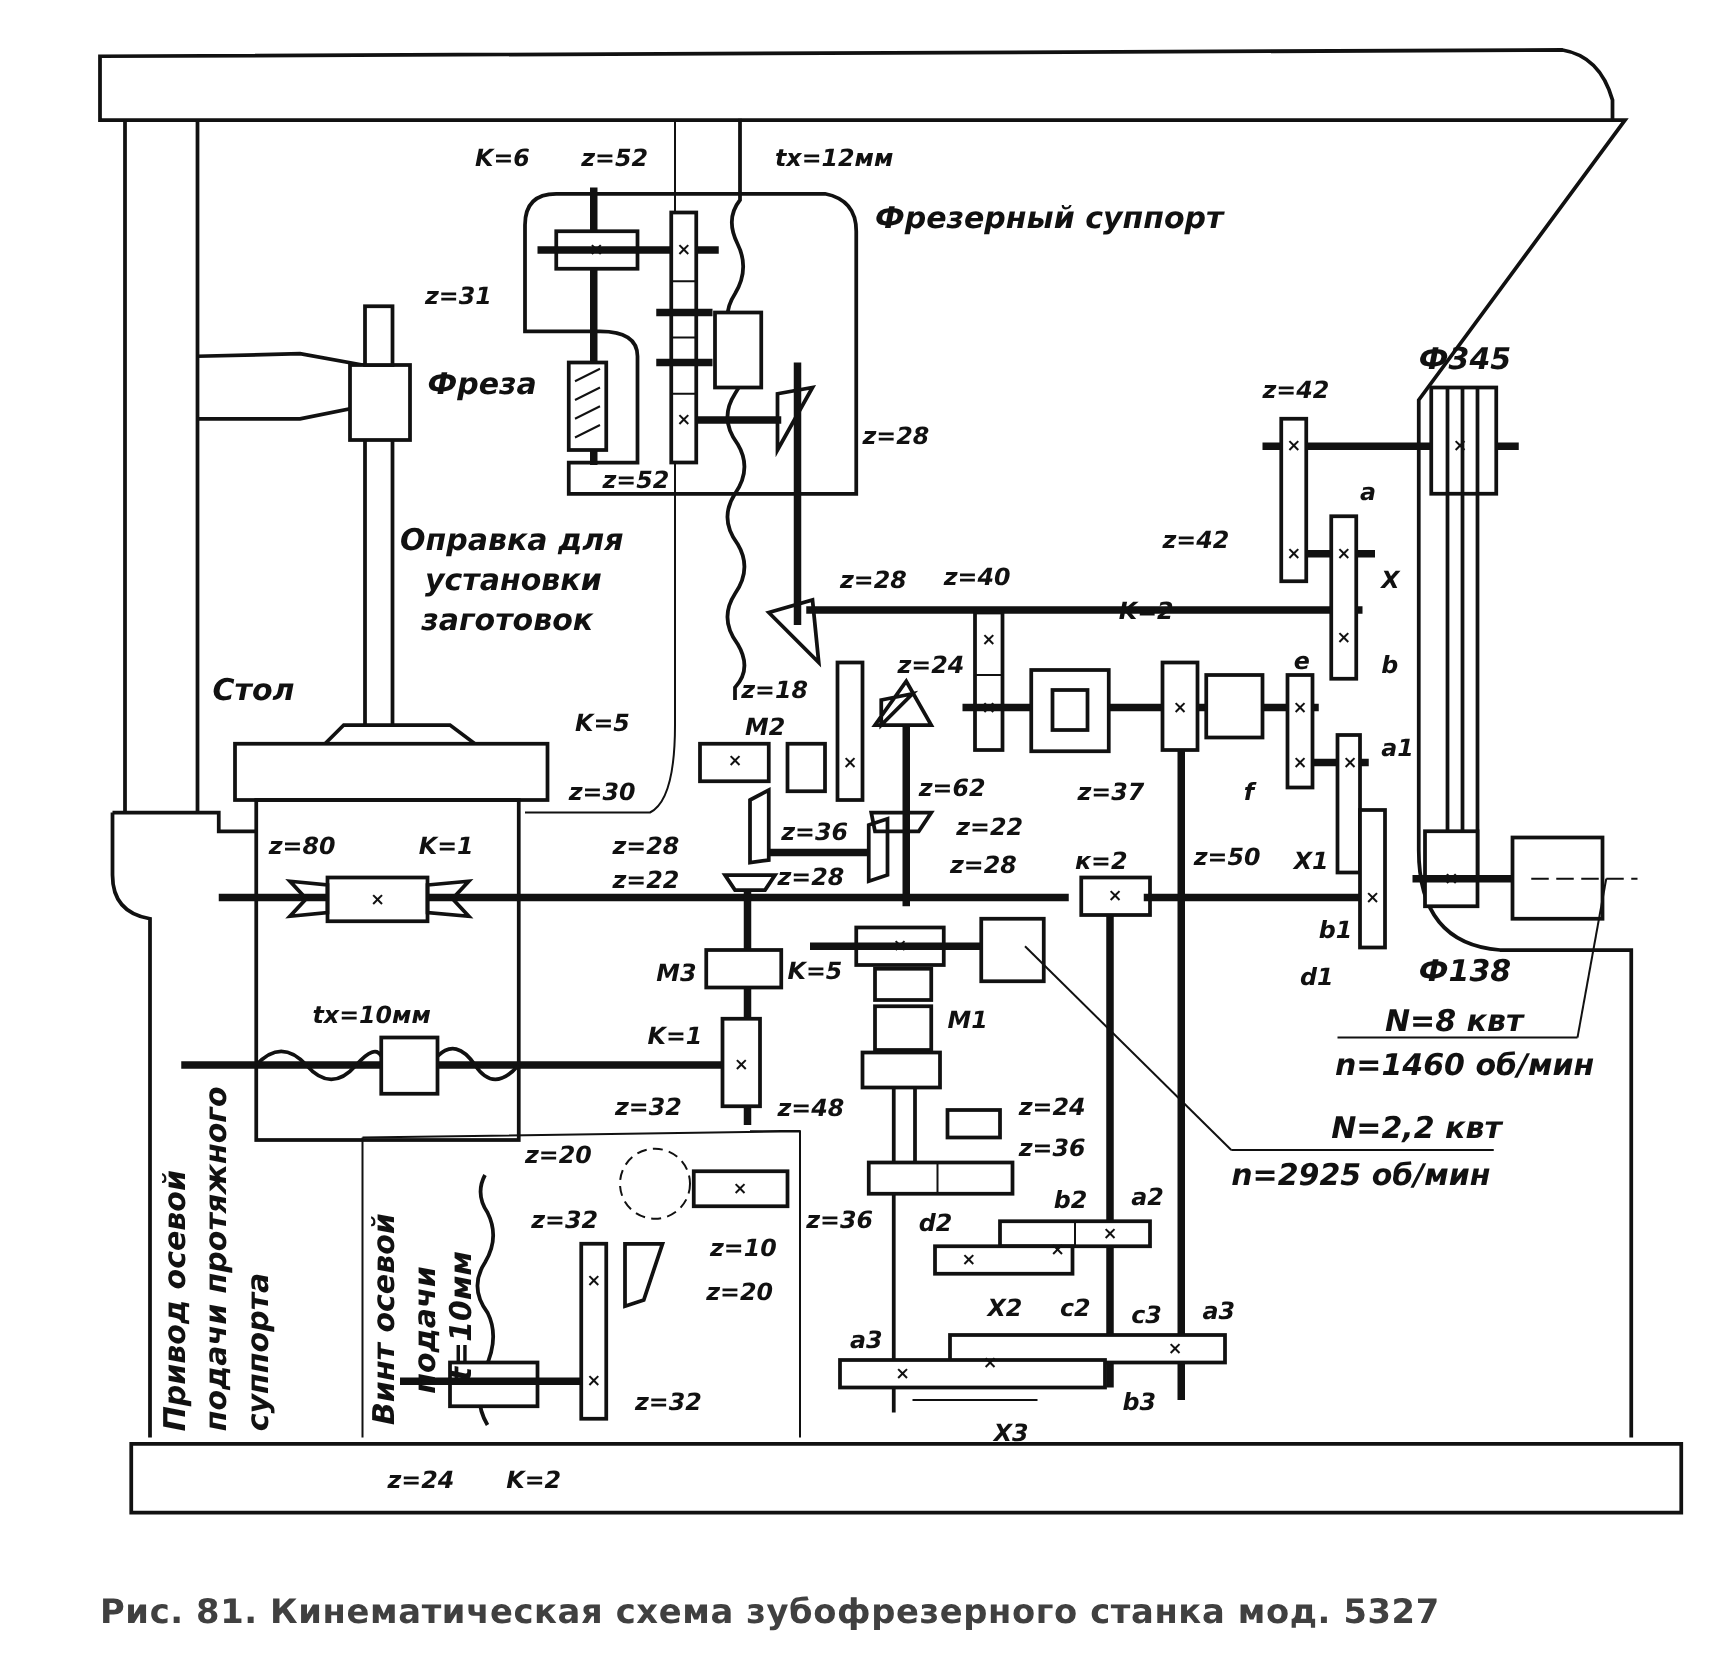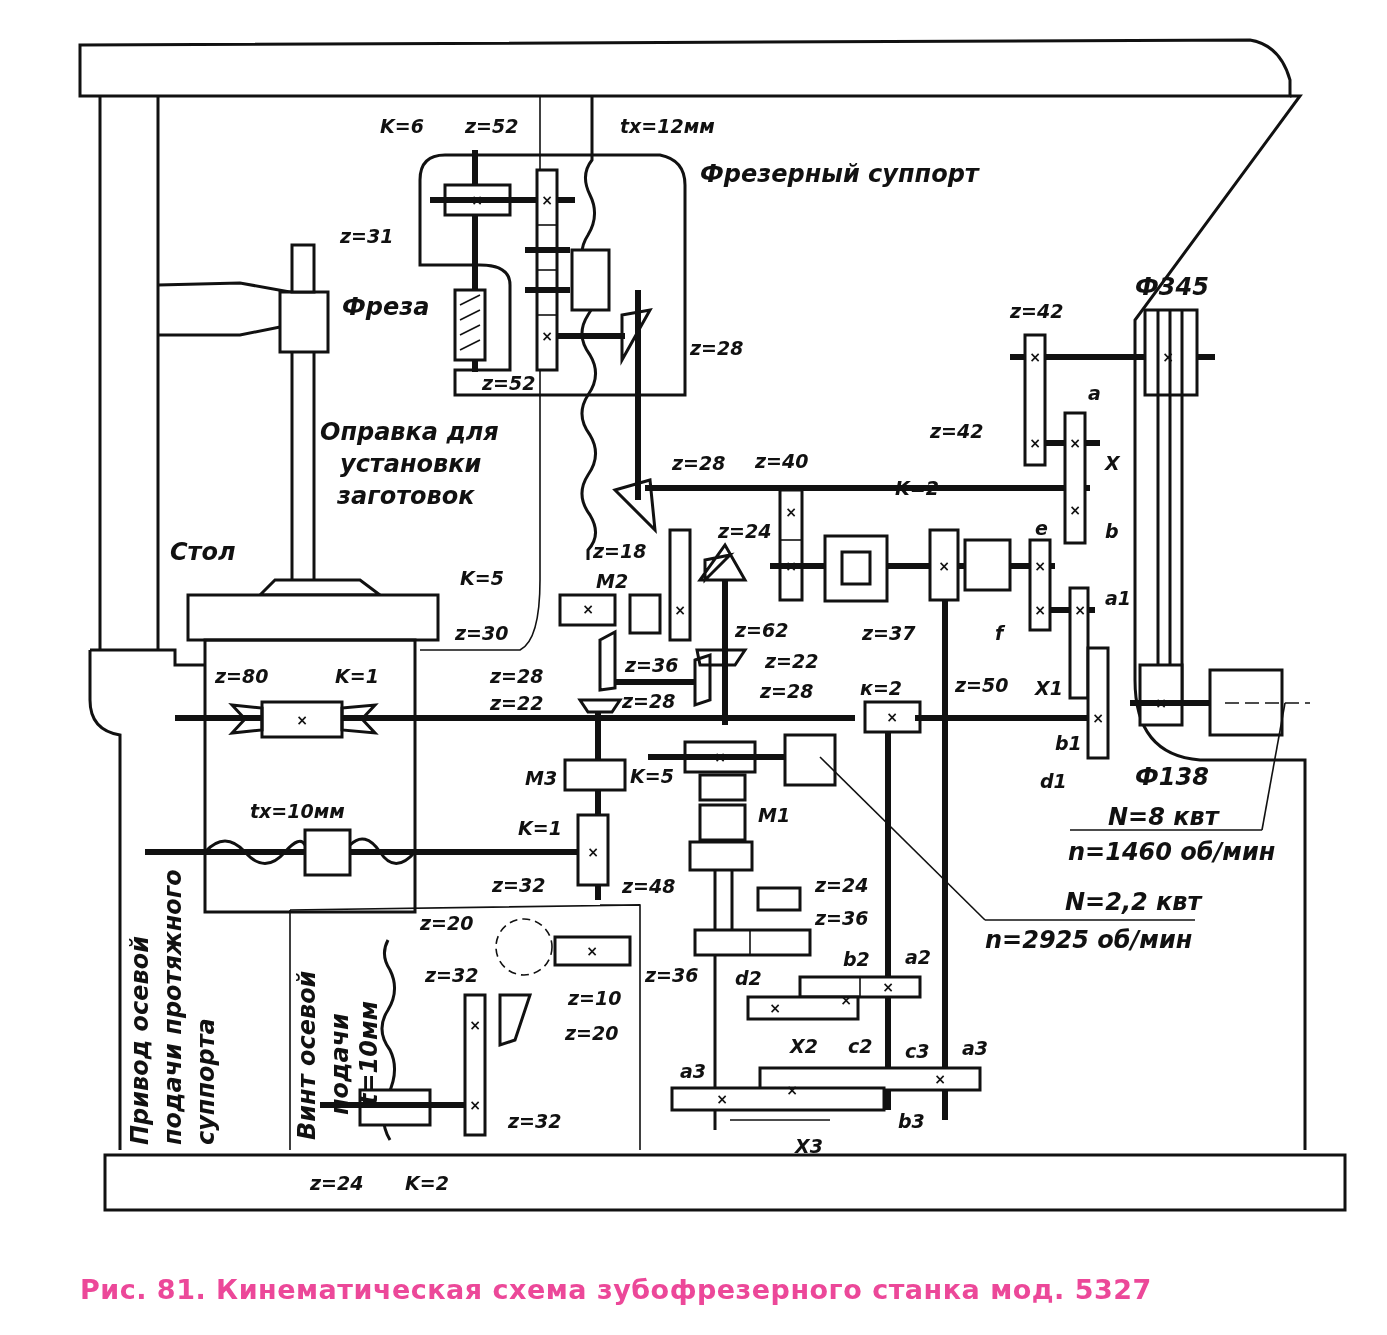--- a/index.html
+++ b/index.html
@@ -6,21 +6,21 @@
   body { width: 1387px; height: 1335px; position: relative; overflow: hidden; }
   #scheme { position: absolute; left: 0; top: 0; }
   .ln { stroke: #111; fill: none; stroke-width: 3; }
   .thin { stroke: #111; fill: none; stroke-width: 1.6; }
   .shaft { stroke: #111; fill: none; stroke-width: 6; stroke-linecap: butt; }
   .box { stroke: #111; fill: #fff; stroke-width: 3; }
   .lbl { font-family: "DejaVu Sans", sans-serif; font-style: italic; font-weight: bold; fill: #111; }
   .s { font-size: 19px; }
   .m { font-size: 24px; }
   .xmark { font-family: "DejaVu Sans", sans-serif; font-size: 14px; font-weight: bold; fill: #111; text-anchor: middle; dominant-baseline: central; }
-  .caption { position: absolute; left: 80px; top: 1274px; font-family: "DejaVu Sans", sans-serif; font-weight: bold; font-size: 27px; color: #ec4899; letter-spacing: 0.5px; }
+  .caption { position: absolute; left: 80px; top: 1274px; font-family: "DejaVu Sans", sans-serif; font-weight: bold; font-size: 27px; color: #404040; letter-spacing: 0.5px; }
 </style>
 </head>
 <body>
 
 <svg id="scheme" width="1387" height="1270" viewBox="0 0 1387 1270">
 
   <g>
     <path class="ln" d="M80 45 L1250 40 Q1280 45 1290 80 L1290 96 L80 96 Z"></path>
     <path class="ln" d="M1290 96 L1300 96 L1135 320 L1135 680 Q1135 755 1200 760 L1305 760 L1305 1150"></path>
     <line class="ln" x1="100" y1="96" x2="100" y2="650"></line>

